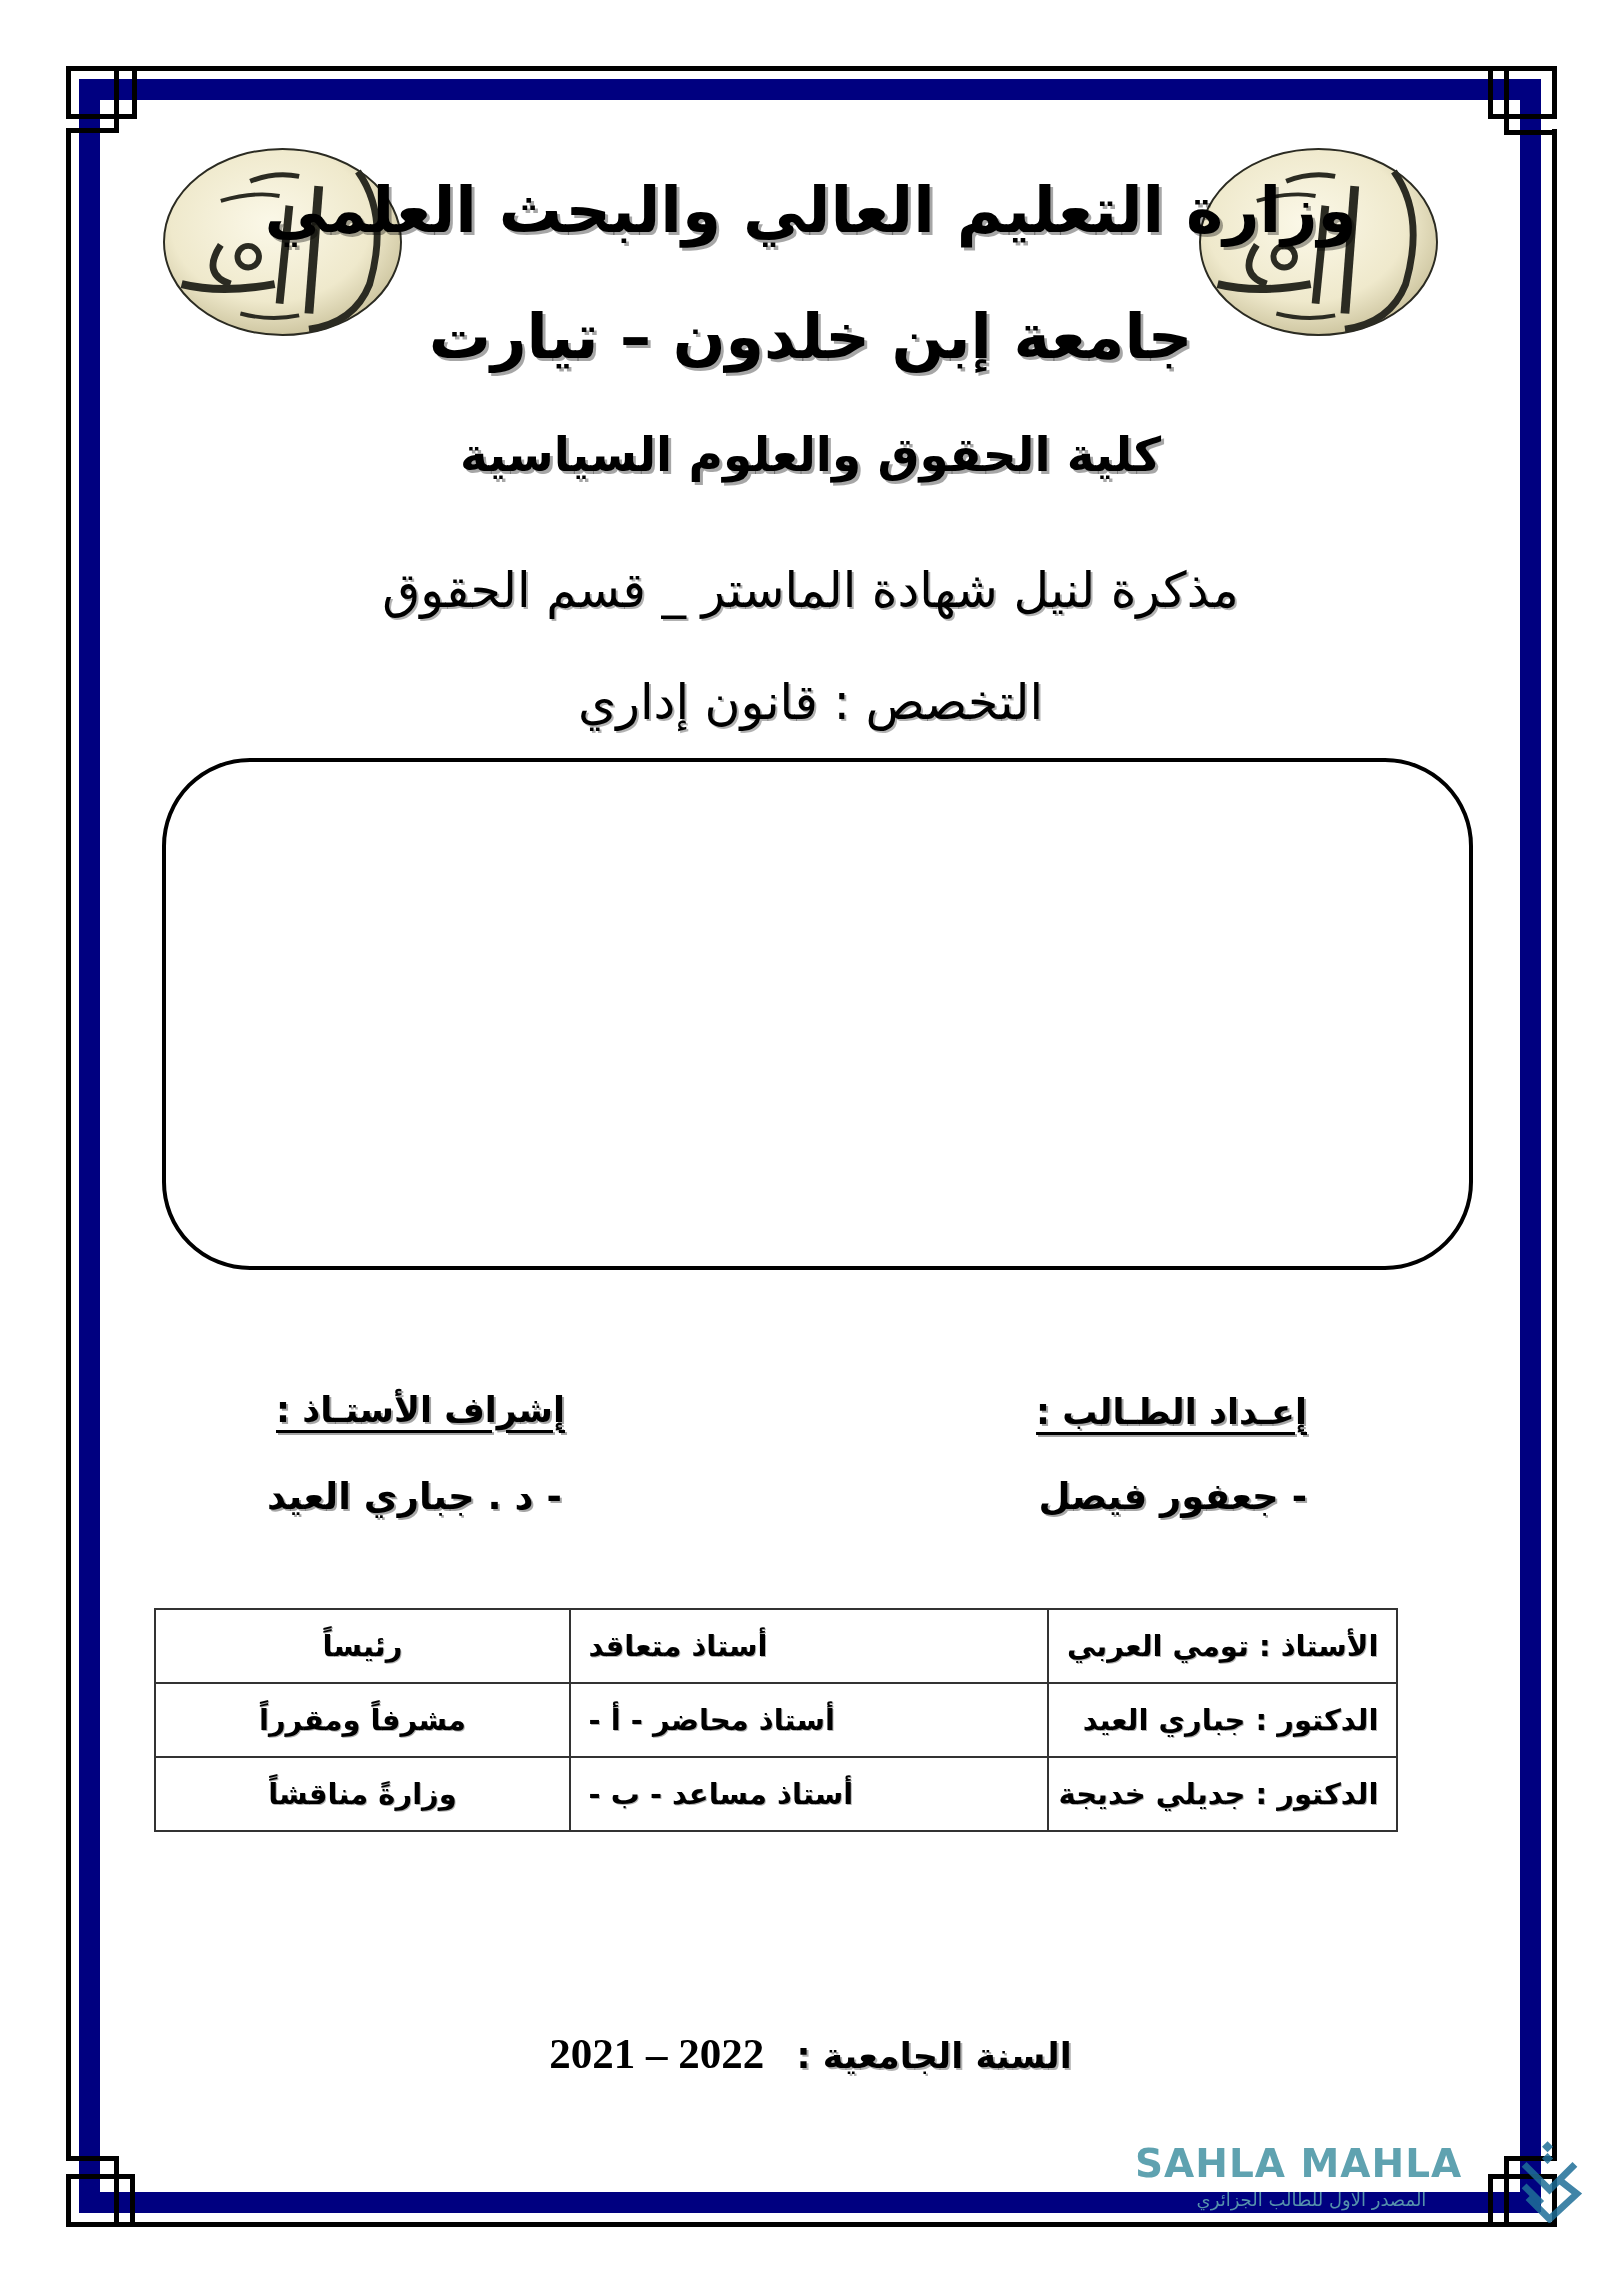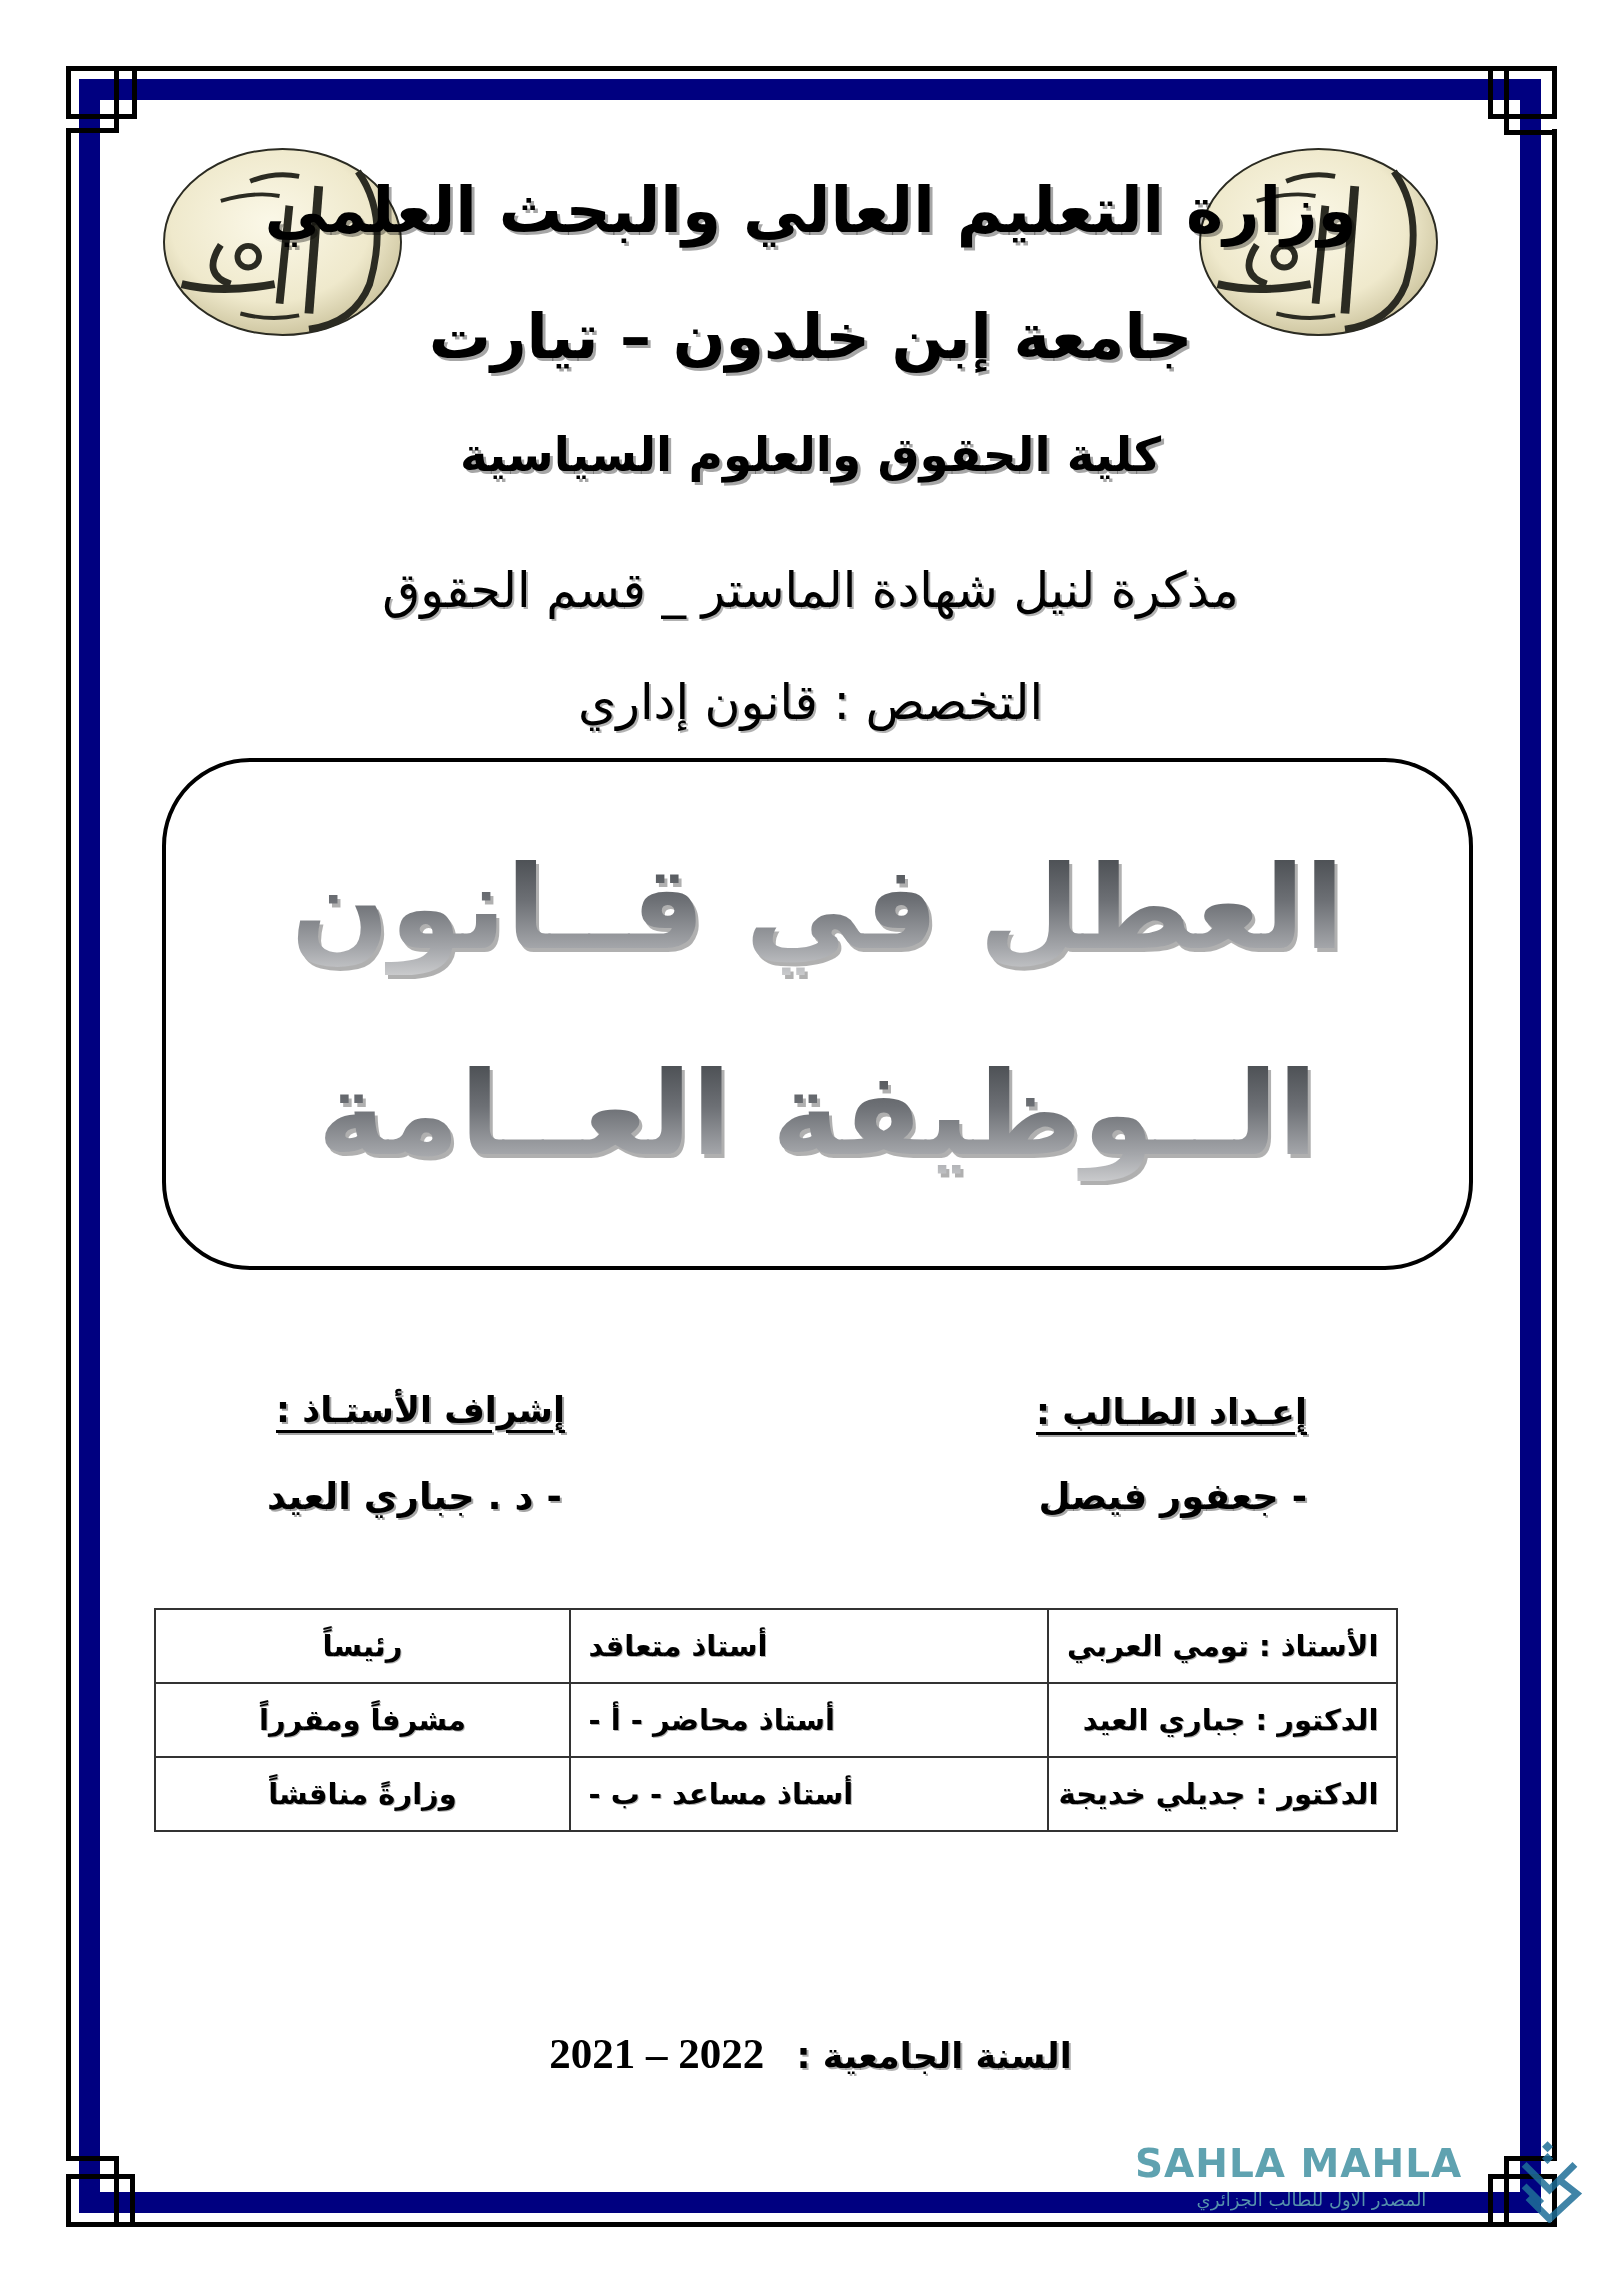--- a/index.html
+++ b/index.html
@@ -142,22 +142,20 @@
   </svg>
 </div>
 
 <div class="hline h1 bold-shadow">وزارة التعليم العالي والبحث العلمي</div>
 <div class="hline h2 bold-shadow">جامعة إبن خلدون – تيارت</div>
 <div class="hline h3 bold-shadow">كلية الحقوق والعلوم السياسية</div>
 <div class="hline h4">مذكرة لنيل شهادة الماستر _ قسم الحقوق</div>
 <div class="hline h5">التخصص : قانون إداري</div>
 
 <div class="title-box">
-  <div class="title-line l1">العطل في قــانون</div>
-  <div class="title-line l2">الــوظيفة العــامة</div>
 </div>
 
 <div class="label-u student-label">إعـداد الطـالب :</div>
 <div class="person student-name">- جعفور فيصل</div>
 <div class="label-u super-label">إشراف الأستـاذ :</div>
 <div class="person super-name">- د . جباري العيد</div>
 
 <table class="committee">
   <tbody>
   <tr>

